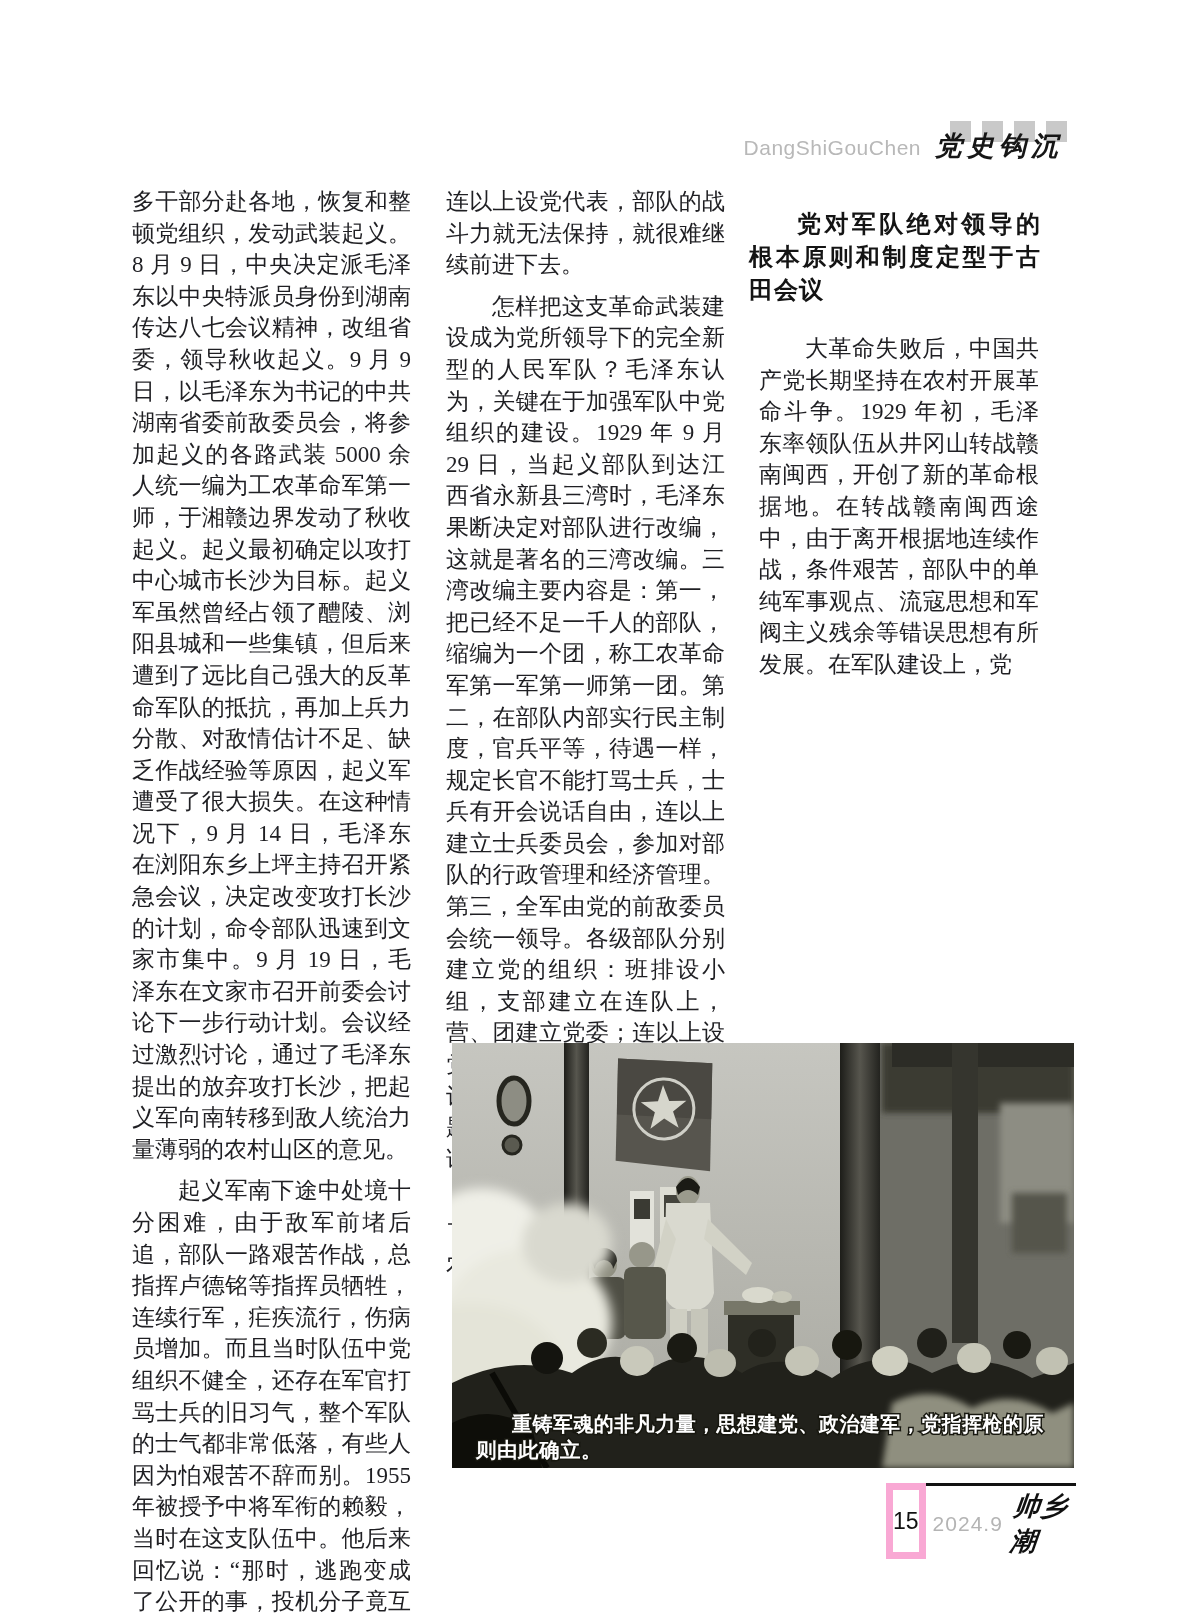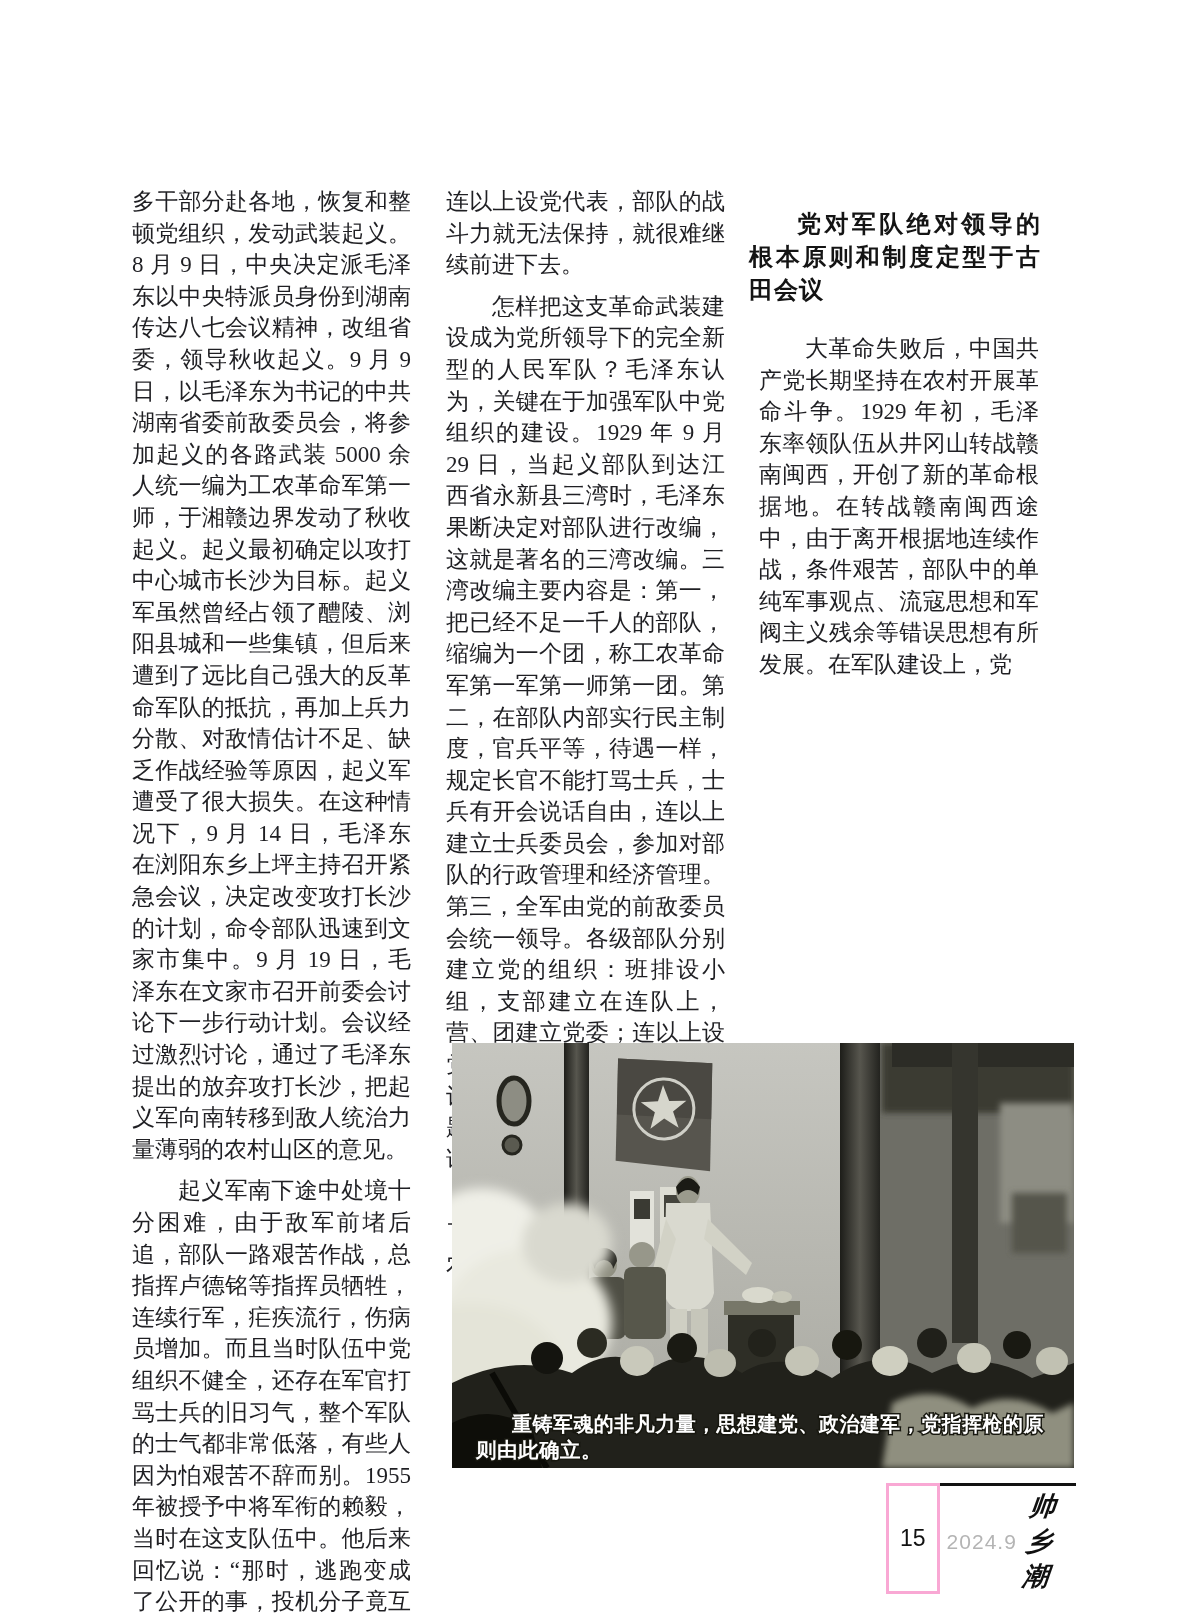--- a/index.html
+++ b/index.html
@@ -28,31 +28,41 @@
 
   
   .photo{position:absolute;left:452px;top:1043px;width:622px;height:360px;}
   .photo svg{display:block;}
   .caption-text{font-family:"Liberation Sans", sans-serif;font-weight:bold;font-size:20.5px;
                 fill:#ffffff;stroke:#17170f;stroke-width:3px;paint-order:stroke;letter-spacing:.5px;}
 
   
   .footer{position:absolute;left:886px;top:1483px;width:190px;display:flex;align-items:stretch;
           font-family:"Liberation Sans", sans-serif;}
-  .page-box{border:3px solid #f9a8d4;padding:0 11px;font-size:23px;color:#111;display:flex;align-items:center;}
+  .page-box{border:7px solid #f9a8d4;padding:0 0;font-size:23px;color:#111;display:flex;align-items:center;}
   .footer-right{flex:1;border-top:3px solid #111;display:flex;align-items:center;gap:9px;padding:3px 0 0 7px;}
   .issue{font-size:21px;color:#b4b4b4;letter-spacing:1px;}
   .magazine{font-family:"Liberation Serif", serif;font-weight:bold;font-style:italic;
             font-size:26px;color:#101010;letter-spacing:1px;transform:skewX(-6deg);}
 </style>
 </head>
 <body>
 
 <div id="page">
 
+  <div class="header">
+    <span class="header-pinyin">DangShiGouChen</span>
+    <span class="title-cn">
+      <span class="sq sq1"></span>
+      <span class="sq sq2"></span>
+      <span class="sq sq3"></span>
+      <span class="sq sq4"></span>
+      <span class="txt">党史钩沉</span>
+    </span>
+  </div>
 
   <div id="col1" class="col">
       <p>多干部分赴各地，恢复和整顿党组织，发动武装起义。8 月 9 日，中央决定派毛泽东以中央特派员身份到湖南传达八七会议精神，改组省委，领导秋收起义。9 月 9 日，以毛泽东为书记的中共湖南省委前敌委员会，将参加起义的各路武装 5000 余人统一编为工农革命军第一师，于湘赣边界发动了秋收起义。起义最初确定以攻打中心城市长沙为目标。起义军虽然曾经占领了醴陵、浏阳县城和一些集镇，但后来遭到了远比自己强大的反革命军队的抵抗，再加上兵力分散、对敌情估计不足、缺乏作战经验等原因，起义军遭受了很大损失。在这种情况下，9 月 14 日，毛泽东在浏阳东乡上坪主持召开紧急会议，决定改变攻打长沙的计划，命令部队迅速到文家市集中。9 月 19 日，毛泽东在文家市召开前委会讨论下一步行动计划。会议经过激烈讨论，通过了毛泽东提出的放弃攻打长沙，把起义军向南转移到敌人统治力量薄弱的农村山区的意见。</p>
       <p class="indent">起义军南下途中处境十分困难，由于敌军前堵后追，部队一路艰苦作战，总指挥卢德铭等指挥员牺牲，连续行军，疟疾流行，伤病员增加。而且当时队伍中党组织不健全，还存在军官打骂士兵的旧习气，整个军队的士气都非常低落，有些人因为怕艰苦不辞而别。1955 年被授予中将军衔的赖毅，当时在这支队伍中。他后来回忆说：“那时，逃跑变成了公开的事，投机分子竟互相询问：‘你走不走？’‘你准备往哪儿去？’这真是一次严重的考验。”(《井冈山革命根据地》(下)，中共党史资料出版社 1987 年版，第 176 页)这</p>
     </div>
   <div id="col2" class="col">
       <p>连以上设党代表，部队的战斗力就无法保持，就很难继续前进下去。</p>
       <p class="indent">怎样把这支革命武装建设成为党所领导下的完全新型的人民军队？毛泽东认为，关键在于加强军队中党组织的建设。1929 年 9 月 29 日，当起义部队到达江西省永新县三湾时，毛泽东果断决定对部队进行改编，这就是著名的三湾改编。三湾改编主要内容是：第一，把已经不足一千人的部队，缩编为一个团，称工农革命军第一军第一师第一团。第二，在部队内部实行民主制度，官兵平等，待遇一样，规定长官不能打骂士兵，士兵有开会说话自由，连以上建立士兵委员会，参加对部队的行政管理和经济管理。第三，全军由党的前敌委员会统一领导。各级部队分别建立党的组织：班排设小组，支部建立在连队上，营、团建立党委；连以上设党代表，由同级党组织的书记担任。部队的一切重大问题，都必须经党组织集体讨论决定。</p>
       <p class="indent">三湾改编从组织上确立了党对军队的领导，是把工农革命军</p>
     </div>

